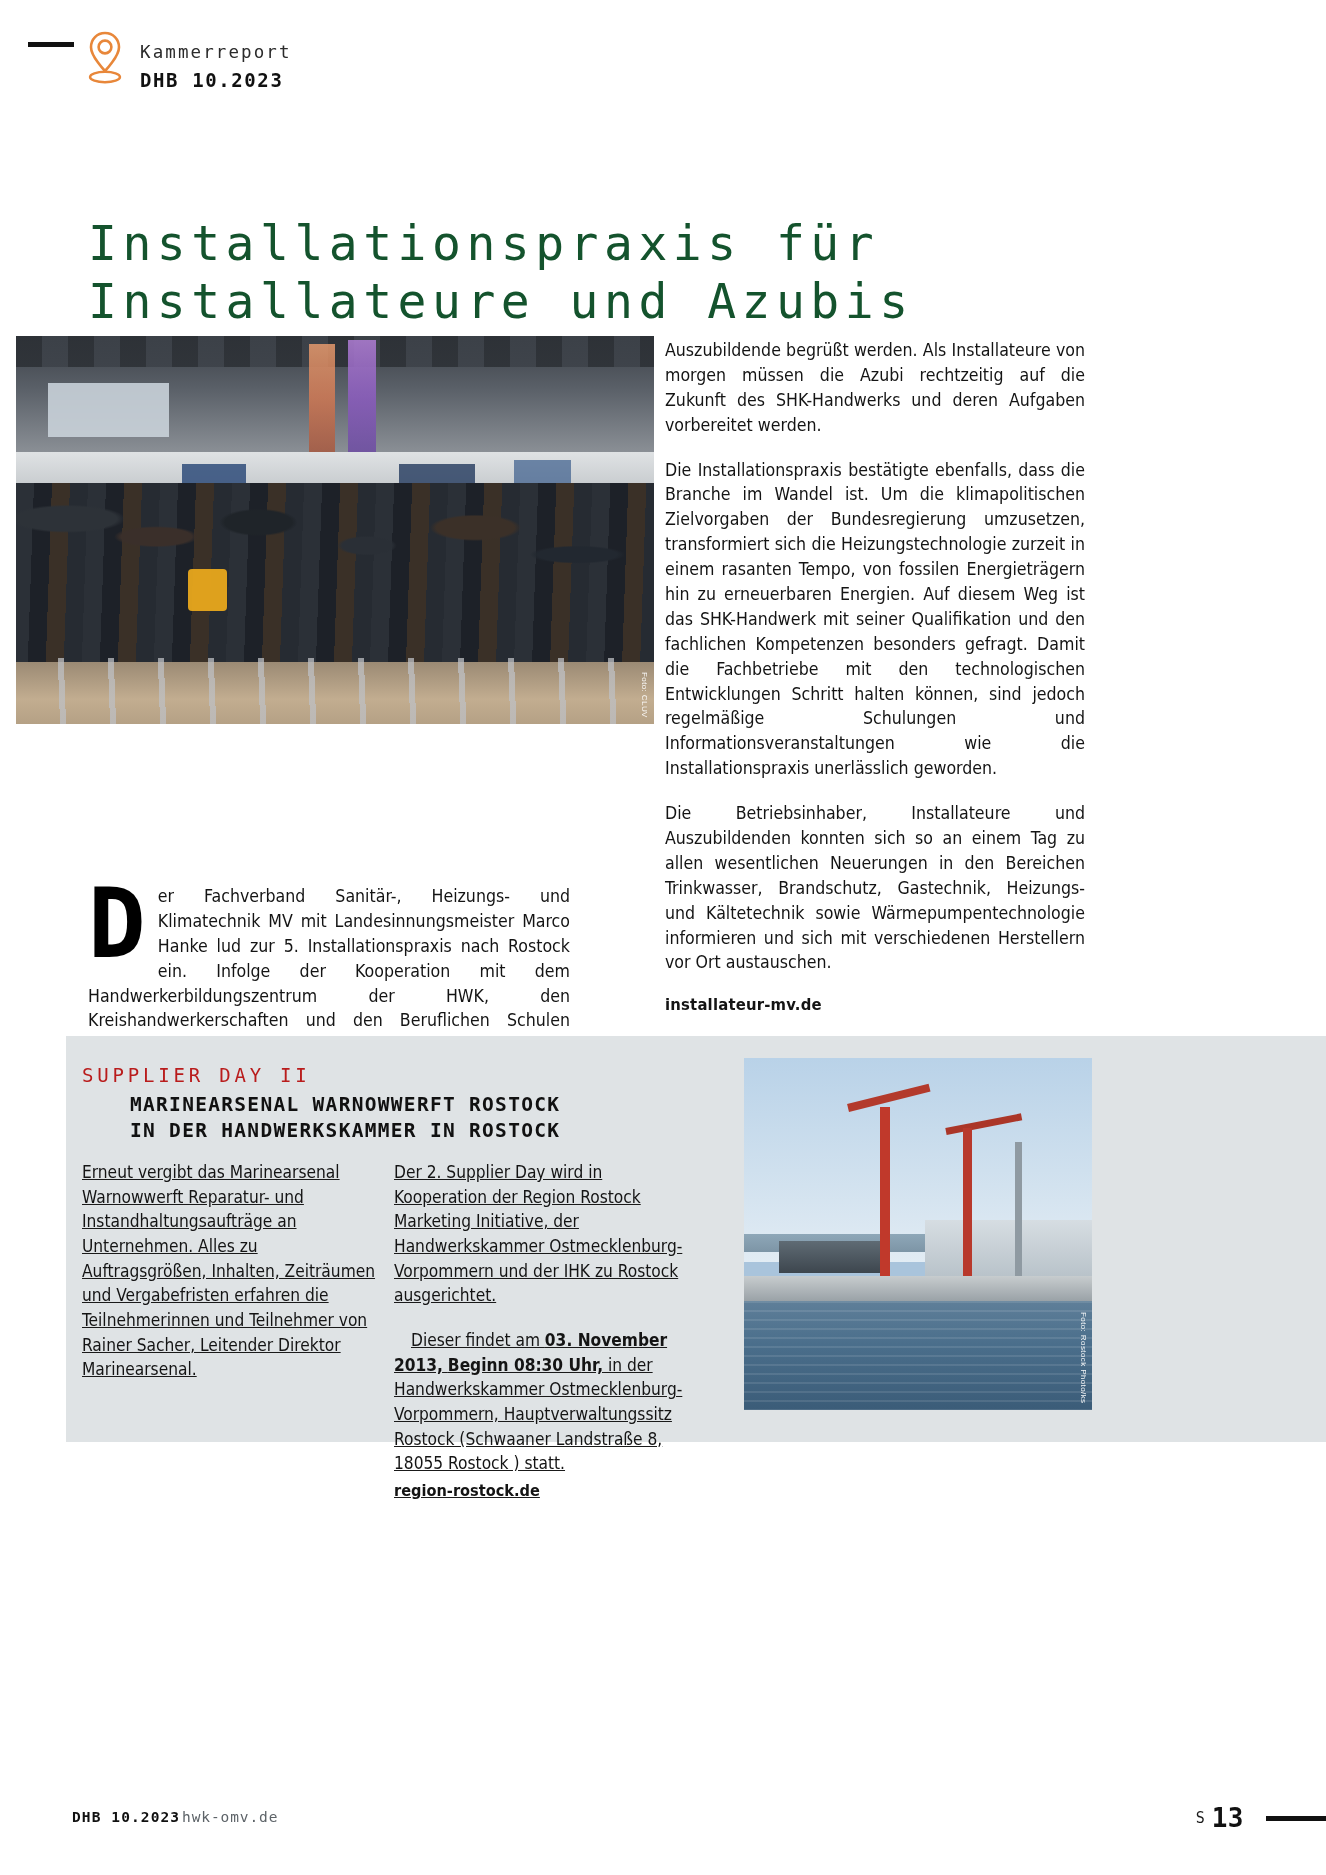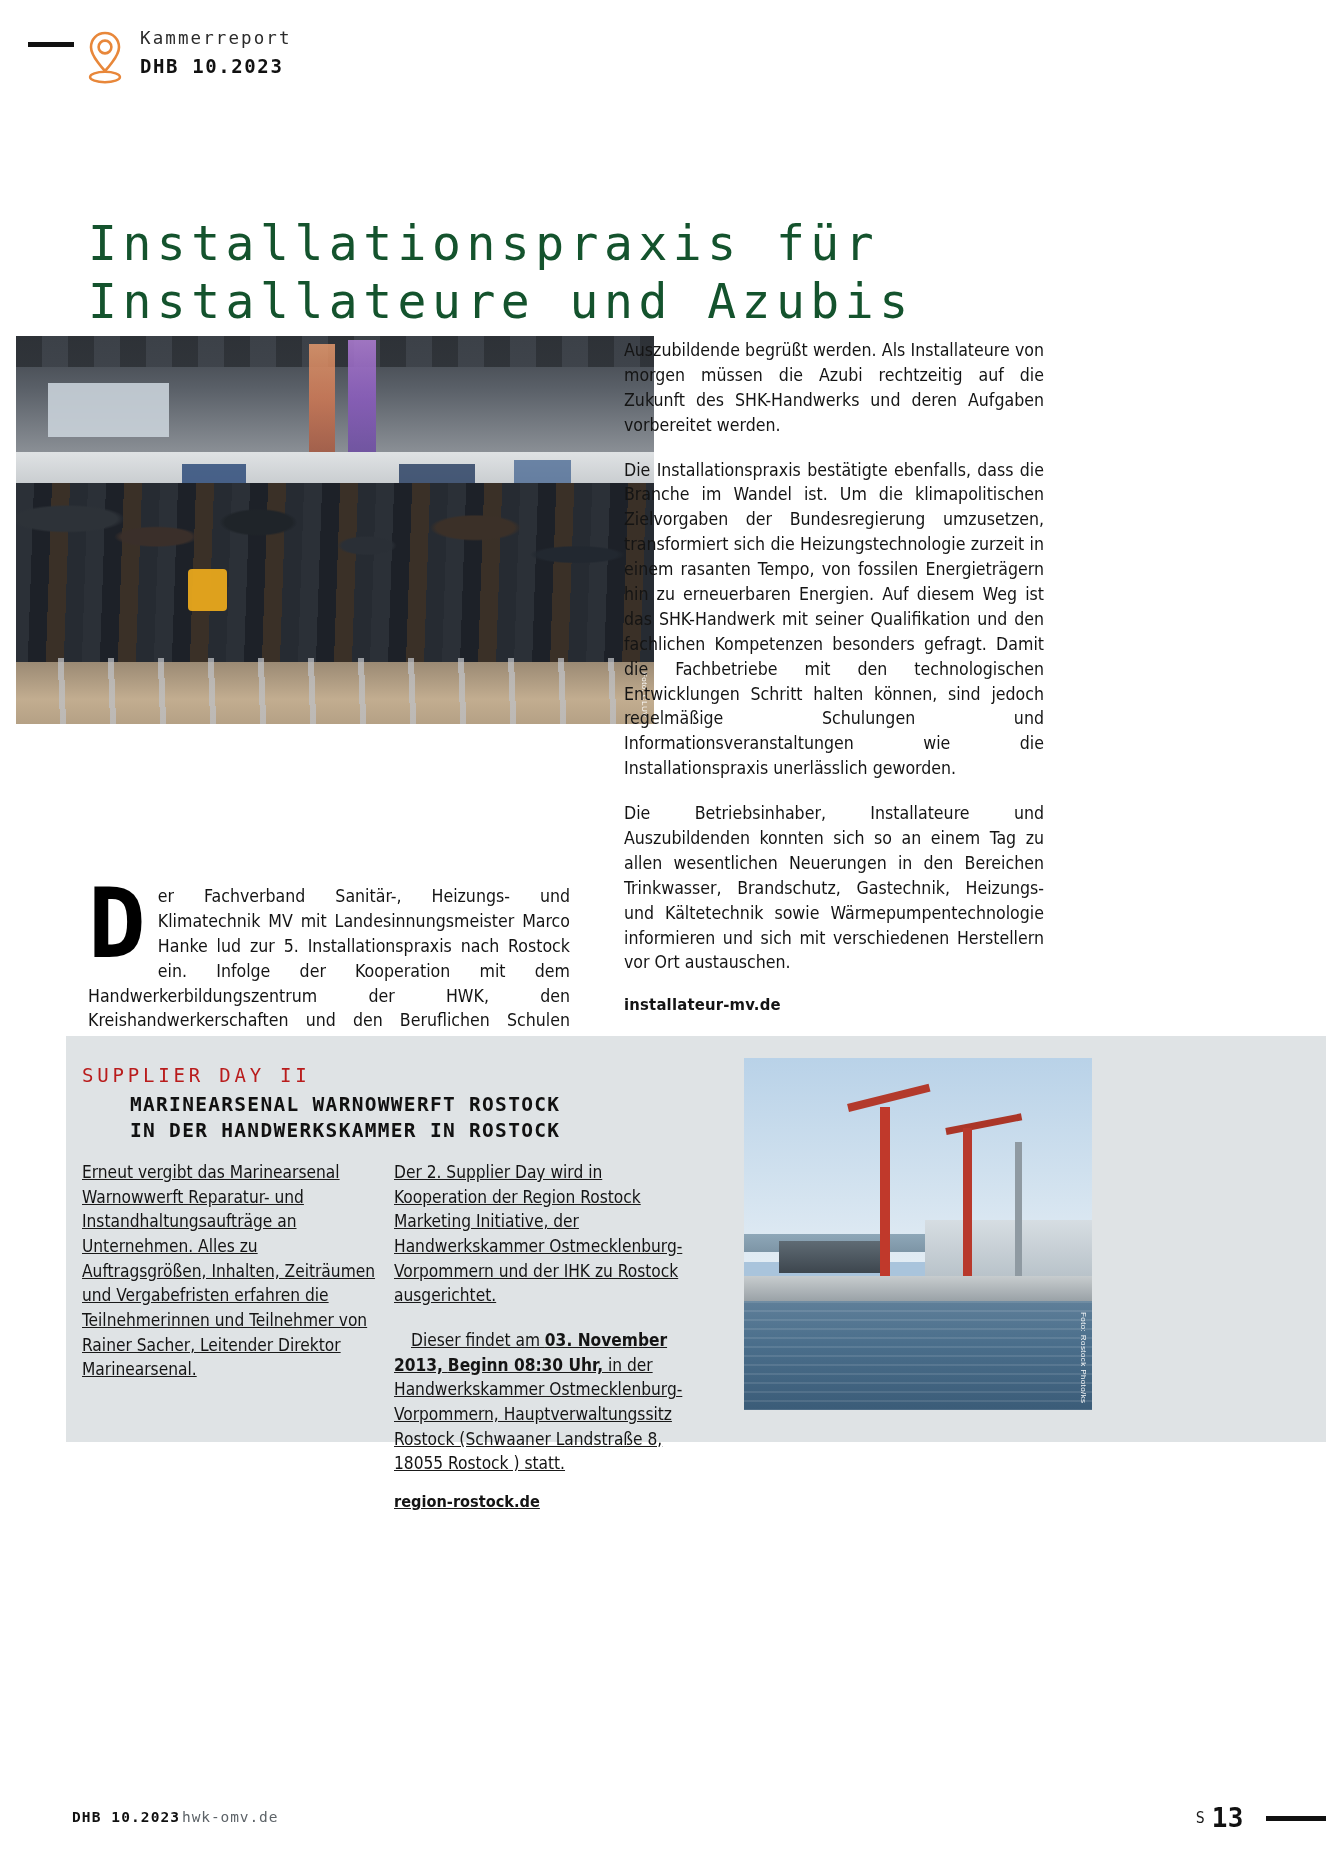--- a/index.html
+++ b/index.html
@@ -36,21 +36,21 @@
   .pin-icon {
     position: absolute;
     left: 86px;
     top: 0px;
     width: 38px;
     height: 58px;
   }
   .header-text {
     position: absolute;
     left: 140px;
-    top: 0px;
+    top: 14px;
   }
   .kammerreport {
     font-family: "DejaVu Sans Mono", monospace;
     font-size: 17.5px;
     letter-spacing: 2.1px;
     color: #2b2b2b;
     line-height: 1;
     white-space: nowrap;
   }
   .dhb-issue {
@@ -164,21 +164,21 @@
 
   
   .col-left {
     position: absolute;
     left: 88px;
     top: 884px;
     width: 482px;
   }
   .col-right {
     position: absolute;
-    left: 624px;
+    left: 665px;
     top: 338px;
     width: 420px;
   }
   .body-text p {
     margin: 0 0 20px 0;
     font-family: "DejaVu Sans Condensed", "Liberation Sans Narrow", "Liberation Sans", sans-serif;
     font-size: 17.6px;
     line-height: 1.415;
     color: #141414;
     text-align: justify;
@@ -251,21 +251,21 @@
     margin: 0;
     font-family: "DejaVu Sans Condensed", "Liberation Sans Narrow", "Liberation Sans", sans-serif;
     font-size: 17.2px;
     line-height: 1.435;
     color: #141414;
     text-align: left;
   }
   .box-col p.indent { text-indent: 17px; margin-top: 20px; }
   .box-col .strong { font-weight: bold; }
   .box-link {
-    margin-top: 16px;
+    margin-top: 5px;
     font-family: "DejaVu Sans Condensed", "Liberation Sans Narrow", "Liberation Sans", sans-serif;
     font-size: 16.2px;
     font-weight: bold;
     color: #141414;
   }
 
   
   .yard-photo {
     position: absolute;
     left: 678px;

